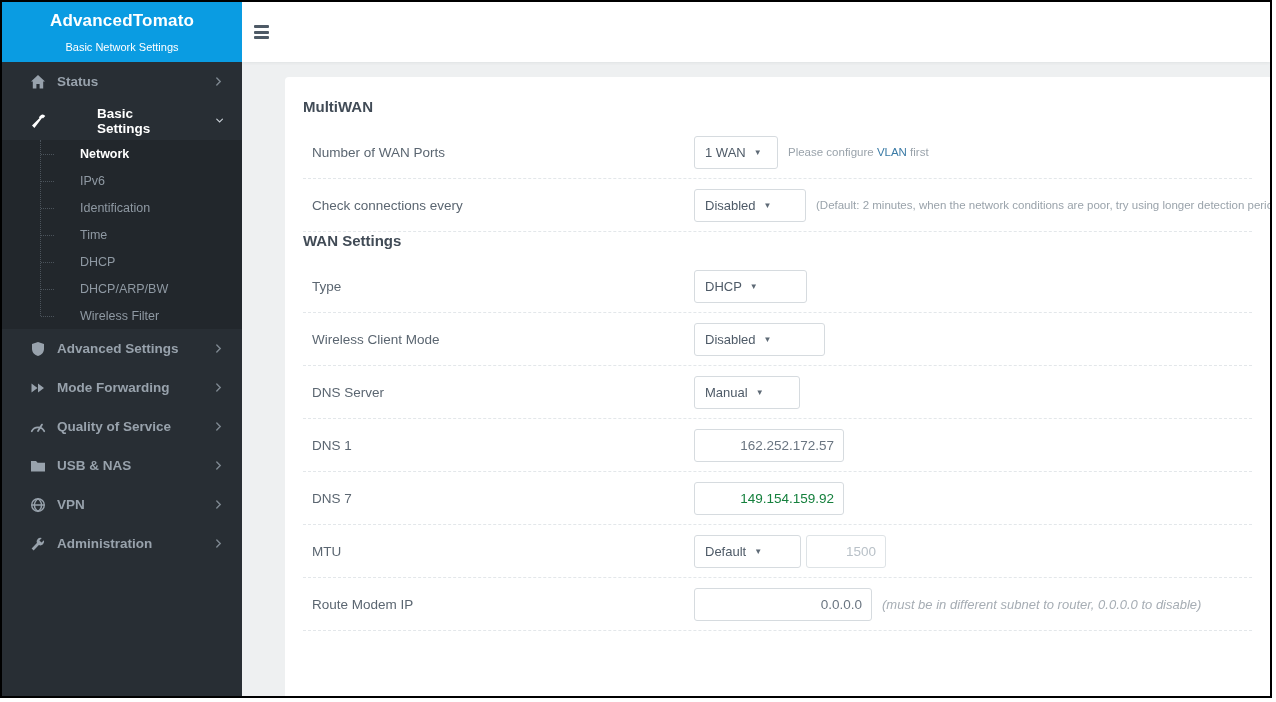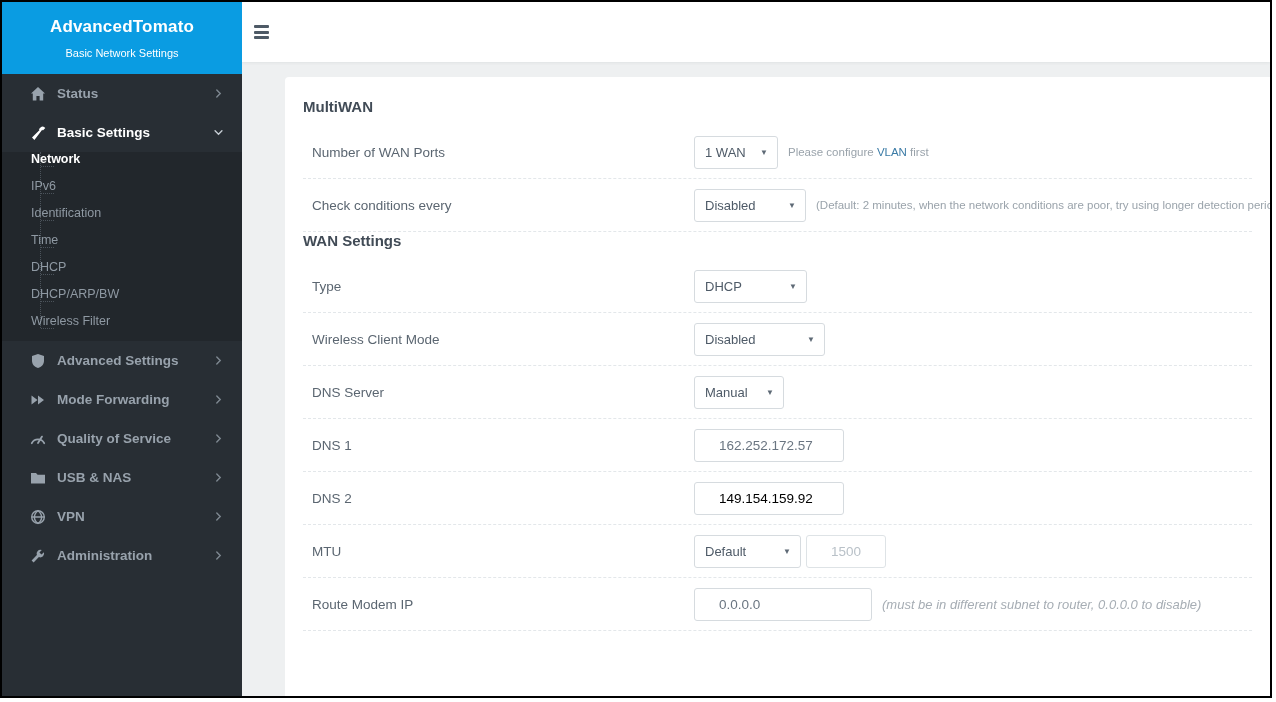--- a/index.html
+++ b/index.html
@@ -3,71 +3,71 @@
 <meta charset="utf-8">
 <style>
   * { box-sizing: border-box; margin: 0; padding: 0; }
   html,body { width:1276px; height:702px; }
   body { font-family: "Liberation Sans", sans-serif; background:#fff; }
 
   .app { position:relative; width:1272px; height:698px; border:2px solid #000; overflow:hidden; background:#eef0f1; }
 
   
   .sidebar { position:absolute; left:0; top:0; width:240px; height:100%; background:#282e34; z-index:2; }
-  .logo { height:72px; background:#0a9ce2; color:#fff; display:flex; flex-direction:column; align-items:center; justify-content:center; cursor:pointer; }
+  .logo { height:60px; background:#0a9ce2; color:#fff; display:flex; flex-direction:column; align-items:center; justify-content:center; cursor:pointer; }
   .logo-title { font-size:17px; font-weight:700; letter-spacing:.2px; }
   .logo-sub { font-size:11px; margin-top:10px; }
 
   .menu-item { height:39px; display:flex; align-items:center; padding:0 18px 0 28px; color:#98a2ac; font-size:13.5px; font-weight:600; cursor:pointer; }
   .menu-item .mi-icon { width:16px; height:16px; margin-right:11px; display:inline-flex; flex:0 0 16px; }
   .menu-item .mi-icon svg { width:100%; height:100%; fill:currentColor; }
   .menu-item .mi-chevron { margin-left:auto; width:11px; height:11px; color:#7f8992; display:inline-flex; }
   .menu-item .mi-chevron svg { width:100%; height:100%; }
-  .menu-item.active { color:#fff; }
+  .menu-item.active { color:#fff;gap:40px; }
   .menu-item.active .mi-chevron { color:#c6cdd4; }
 
   .submenu { background:#22272c; position:relative; }
   .submenu::before { content:""; position:absolute; left:38px; top:0; bottom:13px; border-left:1px dotted #4b535b; }
-  .submenu-item { height:27px; display:flex; padding-left:29px; color:#8f99a3; font-size:12.5px; position:relative; cursor:pointer; }
+  .submenu-item { height:27px; display:flex; align-items:center; padding-left:78px; color:#8f99a3; font-size:12.5px; position:relative; cursor:pointer; }
   .submenu-item::before { content:""; position:absolute; left:39px; top:50%; width:13px; border-top:1px dotted #4b535b; }
   .submenu-item.active { color:#fff; font-weight:700; }
 
   
   .topbar { position:absolute; left:240px; right:0; top:0; height:60px; background:#fff; box-shadow:0 1px 3px rgba(40,50,60,.07); z-index:1; display:flex; align-items:center; }
   .hamburger { margin-left:12px; width:26px; height:26px; display:flex; flex-direction:column; justify-content:center; gap:2.5px; cursor:pointer; }
   .hamburger span { display:block; width:15px; height:3px; background:#4e5a66; border-radius:1px; }
 
   
   .content { position:absolute; left:240px; right:0; top:60px; bottom:0; background:#eef0f1; overflow:hidden; }
   .card { margin:15px 0 0 43px; width:calc(100% - 43px); height:calc(100% - 15px + 40px); background:#fff; border-radius:4px 0 0 0; padding:21px 18px 0 18px; }
 
   .section + .section { }
   .section-title { font-size:15px; font-weight:700; color:#414b56; line-height:17px; }
   .rows { margin-top:11px; }
   .row { height:53px; display:flex; align-items:center; padding-left:9px; border-bottom:1px dashed #e3e7ea; }
   .row-label { flex:0 0 382px; font-size:13.5px; color:#5b6671; }
   .row-controls { display:flex; align-items:center; gap:5px; }
 
-  .select { height:33px; background:#fff; border:1px solid #d6dbdf; border-radius:3px; display:flex; align-items:center; justify-content:space-between; padding:0 9px 0 10px; color:#4e5a67; font-size:13px; cursor:pointer; }
+  .select { height:33px; background:#fff; border:1px solid #d6dbdf; border-radius:3px; display:flex; align-items:center; justify-content:flex-start; padding:0 9px 0 10px; color:#4e5a67; font-size:13px; cursor:pointer; }
   .select .caret { font-size:8px; color:#5e6a76; margin-left:8px; }
 
-  .tinput { height:33px; border:1px solid #d6dbdf; border-radius:3px; padding:0 24px; color:#6a7581; font-size:13.5px; background:#fff; outline:none; font-family:"Liberation Sans",sans-serif; }
-  .tinput.muted { color:#000000; }
+  .tinput { height:33px; border:1px solid #d6dbdf; border-radius:3px; padding:0 9px; color:#6a7581; font-size:13.5px; background:#fff; outline:none; font-family:"Liberation Sans",sans-serif;text-align:right; }
+  .tinput.muted { color:#15803d; }
   .tinput:disabled { color:#b9c1c8; border-color:#dee3e6; }
 
   .note { margin-left:10px; color:#9aa3ab; font-size:11.5px; white-space:nowrap; }
   .note a { color:#3b7ba6; text-decoration:none; cursor:pointer; }
   .note.italic { font-style:italic; font-size:13px; color:#a6adb4; }
 
   
   [data-row="number-of-wan-ports"]   .select { width:84px; }
   [data-row="check-connections-every"] .select { width:112px; }
   [data-row="type"]                  .select { width:113px; }
   [data-row="wireless-client-mode"]  .select { width:131px; }
-  [data-row="dns-server"]            .select { width:90px; }
+  [data-row="dns-server"]            .select { width:106px; }
   [data-row="dns-1"]                 .tinput { width:150px; }
   [data-row="dns-2"]                 .tinput { width:150px; }
   [data-row="mtu"]                   .select { width:107px; }
   [data-row="mtu"]                   .tinput { width:80px; }
   [data-row="route-modem-ip"]        .tinput { width:178px; }
 </style>
 </head>
 <body>
 
 <div class="app">
@@ -229,21 +229,21 @@
               <div class="row-label">Number of WAN Ports</div>
               <div class="row-controls">
                 <div class="select">
                   <span>1 WAN</span>
                   <span class="caret">▼</span>
                 </div>
               </div>
               <span class="note">Please configure <a>VLAN</a> first</span>
             </div>
             <div class="row" data-row="check-connections-every">
-              <div class="row-label">Check conditions every</div>
+              <div class="row-label">Check connections every</div>
               <div class="row-controls">
                 <div class="select">
                   <span>Disabled</span>
                   <span class="caret">▼</span>
                 </div>
               </div>
               <span class="note">(Default: 2 minutes, when the network conditions are poor, try using longer detection period)</span>
             </div>
           </div>
         </section>
@@ -277,21 +277,21 @@
                 </div>
               </div>
             </div>
             <div class="row" data-row="dns-1">
               <div class="row-label">DNS 1</div>
               <div class="row-controls">
                 <input type="text" class="tinput" value="162.252.172.57" style="">
               </div>
             </div>
             <div class="row" data-row="dns-2">
-              <div class="row-label">DNS 2</div>
+              <div class="row-label">DNS 7</div>
               <div class="row-controls">
                 <input type="text" class="tinput muted" value="149.154.159.92" style="">
               </div>
             </div>
             <div class="row" data-row="mtu">
               <div class="row-label">MTU</div>
               <div class="row-controls">
                 <div class="select">
                   <span>Default</span>
                   <span class="caret">▼</span>

